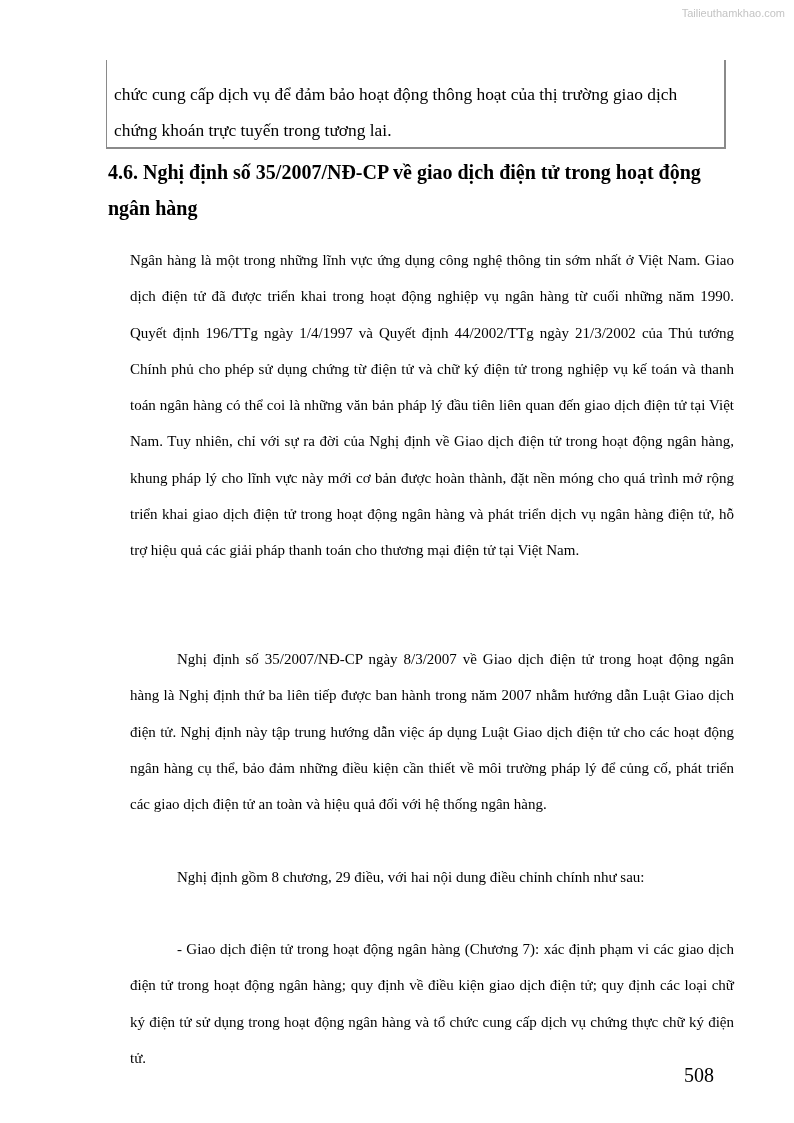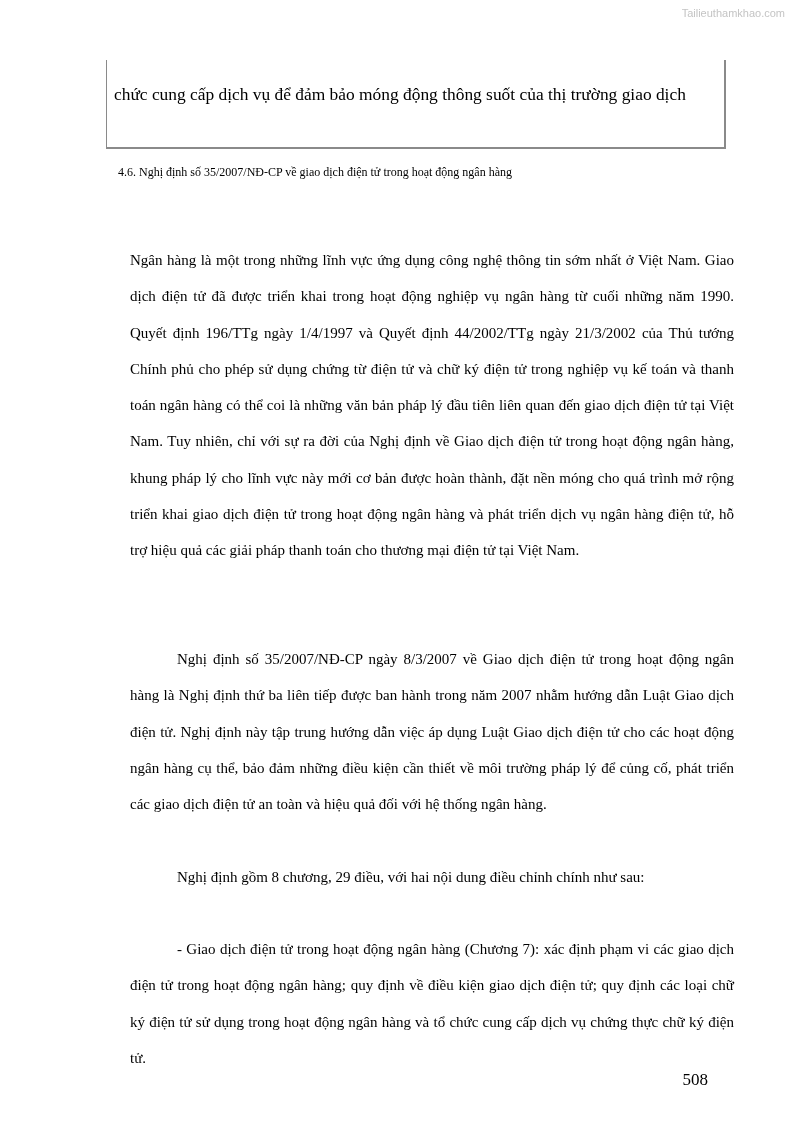--- a/index.html
+++ b/index.html
@@ -39,25 +39,25 @@
       margin: 0;
       padding: 0 0 0 7px;
       font-size: 17.4px;
       line-height: 36px;
     }
     .boxed .l1 { position: absolute; top: 16px; left: 0; white-space: nowrap; }
     .boxed .l2 { position: absolute; top: 52px; left: 0; white-space: nowrap; }
 
     .heading {
       position: absolute;
-      left: 118px;
+      left: 108px;
       top: 154px;
       width: 606px;
-      font-size: 12px;
-      font-weight: normal;
+      font-size: 20px;
+      font-weight: bold;
       line-height: 36px;
       margin: 0;
     }
     .para {
       position: absolute;
       left: 114px;
       width: 604px;
       margin: 16px;
       font-size: 15px;
       line-height: 36.3px;
@@ -66,31 +66,32 @@
     }
     .para.indent { text-indent: 47px; }
     .p1 { top: 226px; }
     .p2 { top: 625px; }
     .p3 { top: 843px; }
     .p4 { top: 915px; }
     .page-number {
       position: absolute;
       right: 76px;
       top: 1060px;
-      font-size: 17px;
-      margin: 10px;
+      font-size: 20px;
+      margin: 4px;
     }
   </style>
 </head>
 <body>
 
 <div class="watermark">Tailieuthamkhao.com</div>
 
 <div class="boxed">
-  <p class="l1">chức cung cấp dịch vụ để đảm bảo móng động thông suốt của thị trường giao dịch</p>
+  <p class="l1">chức cung cấp dịch vụ để đảm bảo hoạt động thông hoạt của thị trường giao dịch</p>
+  <p class="l2">chứng khoán trực tuyến trong tương lai.</p>
 </div>
 
 <h2 class="heading">4.6. Nghị định số 35/2007/NĐ-CP về giao dịch điện tử trong hoạt động ngân hàng</h2>
 
 <p class="para p1">Ngân hàng là một trong những lĩnh vực ứng dụng công nghệ thông tin sớm nhất ở Việt Nam. Giao dịch điện tử đã được triển khai trong hoạt động nghiệp vụ ngân hàng từ cuối những năm 1990. Quyết định 196/TTg ngày 1/4/1997 và Quyết định 44/2002/TTg ngày 21/3/2002 của Thủ tướng Chính phủ cho phép sử dụng chứng từ điện tử và chữ ký điện tử trong nghiệp vụ kế toán và thanh toán ngân hàng có thể coi là những văn bản pháp lý đầu tiên liên quan đến giao dịch điện tử tại Việt Nam. Tuy nhiên, chỉ với sự ra đời của Nghị định về Giao dịch điện tử trong hoạt động ngân hàng, khung pháp lý cho lĩnh vực này mới cơ bản được hoàn thành, đặt nền móng cho quá trình mở rộng triển khai giao dịch điện tử trong hoạt động ngân hàng và phát triển dịch vụ ngân hàng điện tử, hỗ trợ hiệu quả các giải pháp thanh toán cho thương mại điện tử tại Việt Nam.</p>
 <p class="para p2 indent">Nghị định số 35/2007/NĐ-CP ngày 8/3/2007 về Giao dịch điện tử trong hoạt động ngân hàng là Nghị định thứ ba liên tiếp được ban hành trong năm 2007 nhằm hướng dẫn Luật Giao dịch điện tử. Nghị định này tập trung hướng dẫn việc áp dụng Luật Giao dịch điện tử cho các hoạt động ngân hàng cụ thể, bảo đảm những điều kiện cần thiết về môi trường pháp lý để củng cố, phát triển các giao dịch điện tử an toàn và hiệu quả đối với hệ thống ngân hàng.</p>
 <p class="para p3 indent">Nghị định gồm 8 chương, 29 điều, với hai nội dung điều chỉnh chính như sau:</p>
 <p class="para p4 indent">- Giao dịch điện tử trong hoạt động ngân hàng (Chương 7): xác định phạm vi các giao dịch điện tử trong hoạt động ngân hàng; quy định về điều kiện giao dịch điện tử; quy định các loại chữ ký điện tử sử dụng trong hoạt động ngân hàng và tổ chức cung cấp dịch vụ chứng thực chữ ký điện tử.</p>
 
 <p class="page-number">508</p>

